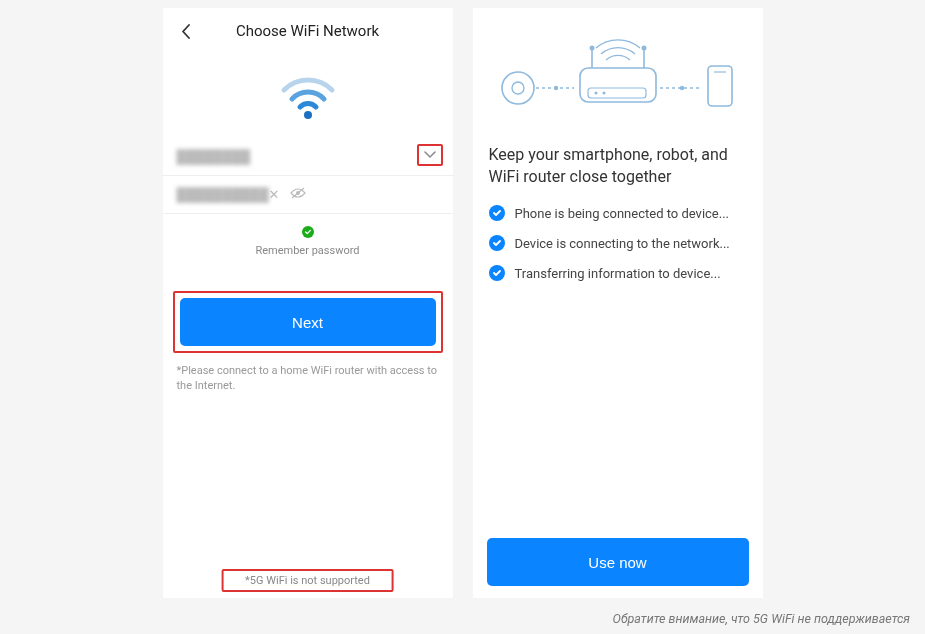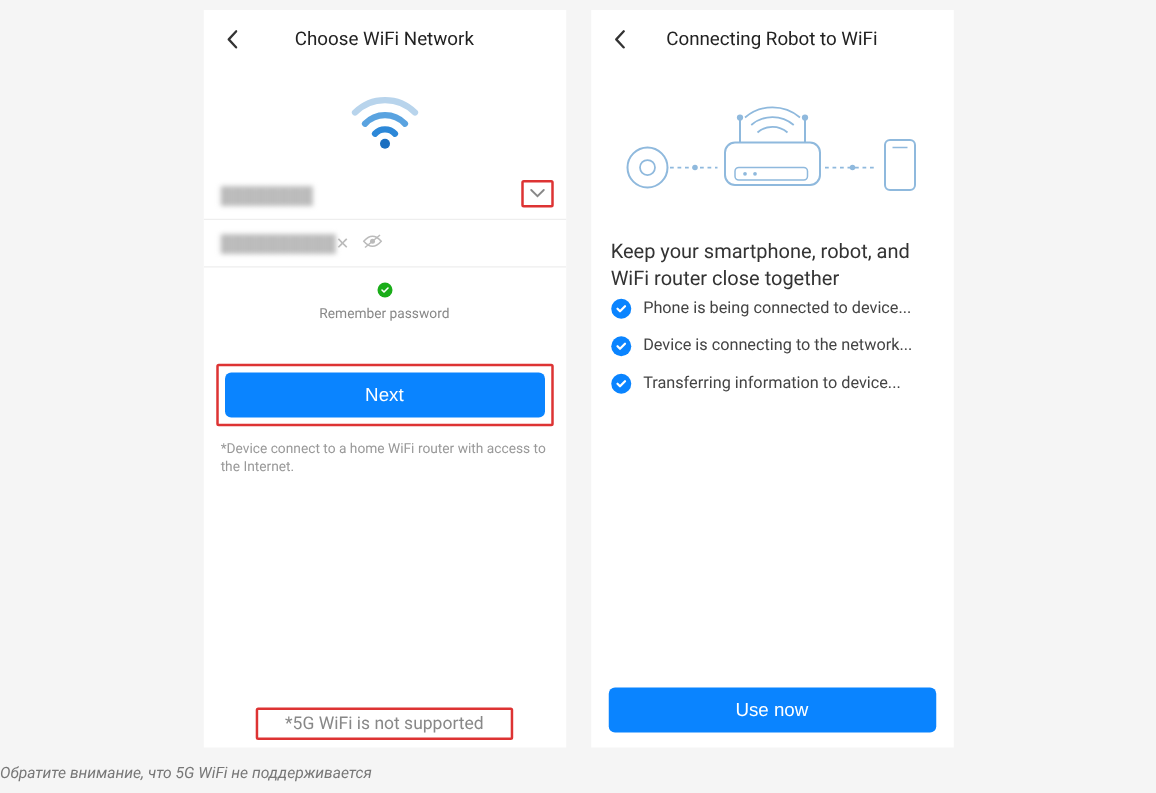--- a/index.html
+++ b/index.html
@@ -114,62 +114,63 @@
     margin: 22px 10px 0 10px;
     border: 2px solid #d33;
     border-radius: 2px;
     padding: 5px;
   }
   .btn-primary {
     background: #0a84ff;
     color: #fff;
     border: none;
     width: 100%;
-    height: 36px;
+    height: 48px;
     border-radius: 5px;
     font-size: 15px;
     cursor: pointer;
   }
   .note {
     font-size: 11px;
     color: #999;
     padding: 10px 14px 0 14px;
     line-height: 1.4;
   }
   .bottom-warning {
     position: absolute;
     bottom: 6px;
     left: 50%;
     transform: translateX(-50%);
     border: 2px solid #d33;
     border-radius: 2px;
     padding: 3px 22px;
-    font-size: 14px;
+    font-size: 11px;
     color: #888;
     white-space: nowrap;
   }
   
   .illus-wrap {
     display: flex;
     justify-content: center;
     margin: 18px 0 28px 0;
     padding: 0 14px;
   }
   .heading2 {
     font-size: 16px;
     color: #333;
     padding: 0 16px;
     line-height: 1.35;
-    margin-bottom: 6px;
+    margin-bottom: 18px;
   }
   .status-list {
     padding: 0 16px;
   }
   .status-item {
     display: flex;
+    align-items: center;
     gap: 10px;
     margin-bottom: 14px;
   }
   .status-check {
     width: 16px;
     height: 16px;
     border-radius: 50%;
     background: #0a84ff;
     flex-shrink: 0;
     display: flex;
@@ -185,21 +186,21 @@
     position: absolute;
     bottom: 12px;
     left: 14px;
     right: 14px;
   }
   .caption {
     position: absolute;
     bottom: 8px;
     left: 0;
     right: 15px;
-    text-align: left;
+    text-align: right;
     font-style: italic;
     font-size: 12.5px;
     color: #777;
   }
 </style>
 </head>
 <body>
 
 <div class="screens">
 
@@ -252,34 +253,26 @@
             <path d="M2 5 L4 7 L8 3" stroke="#fff" stroke-width="1.6" fill="none" stroke-linecap="round" stroke-linejoin="round"></path>
           </svg>
       </span>
       <span>Remember password</span>
     </div>
 
     <div class="next-wrap">
       <button class="btn-primary">Next</button>
     </div>
 
-    <div class="note">*Device connect to a home WiFi router with access to the Internet.</div>
+    <div class="note">*Please connect to a home WiFi router with access to the Internet.</div>
 
     <div class="bottom-warning">*5G WiFi is not supported</div>
   </div>
 
   <div class="screen">
-    <div class="header">
-      <div class="back">
-        <svg viewBox="0 0 9 15">
-            <path d="M8 1 L2 7.5 L8 14" stroke="#333" stroke-width="1.8" fill="none" stroke-linecap="round" stroke-linejoin="round"></path>
-          </svg>
-      </div>
-      <div class="title">Connecting Robot to WiFi</div>
-    </div>
 
     <div class="illus-wrap">
       <svg width="260" height="90" viewBox="0 0 260 90">
 
         <circle cx="30" cy="62" r="16" fill="none" stroke="#8fb9dd" stroke-width="1.6"></circle>
         <circle cx="30" cy="62" r="6" fill="none" stroke="#8fb9dd" stroke-width="1.4"></circle>
 
         <line x1="48" y1="62" x2="86" y2="62" stroke="#8fb9dd" stroke-width="1.4" stroke-dasharray="3 3"></line>
         <circle cx="68" cy="62" r="2.2" fill="#8fb9dd"></circle>
 

